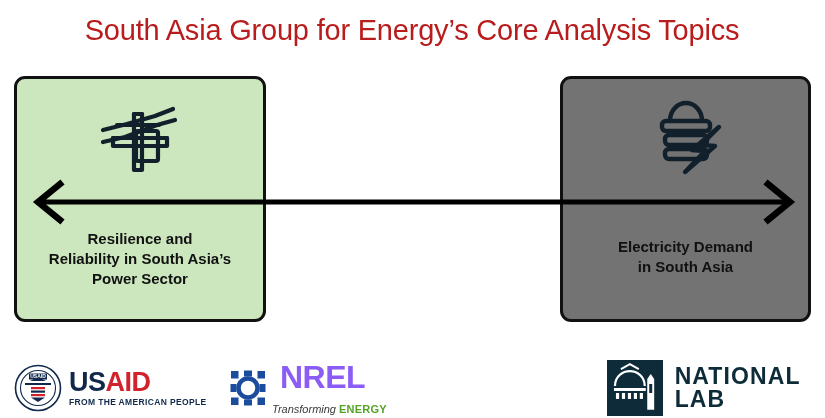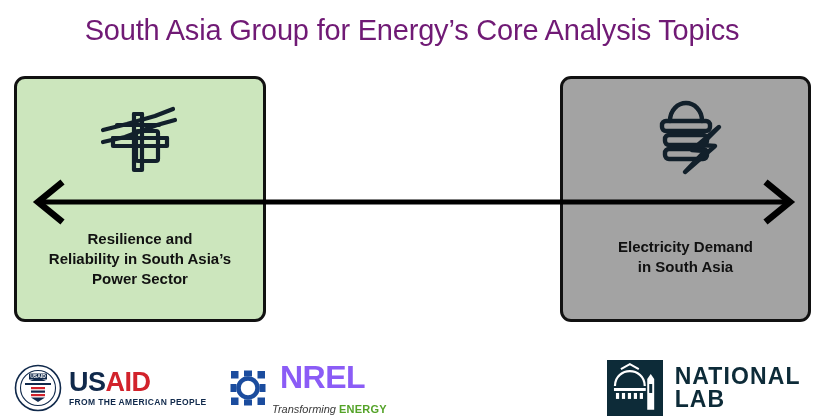--- a/index.html
+++ b/index.html
@@ -17,21 +17,21 @@
 
   
   #page-title {
     position: absolute;
     left: 0;
     top: 14px;
     width: 824px;
     text-align: center;
     font-size: 29px;
     font-weight: 400;
-    color: #701a75;
+    color: #b91c1c;
     letter-spacing: -0.2px;
     white-space: nowrap;
   }
 
   
   #panels {
     position: absolute;
     left: 0;
     top: 76px;
     width: 825px;
@@ -41,21 +41,21 @@
     position: absolute;
     top: 0;
     height: 246px;
     border: 3px solid #111111;
     border-radius: 11px;
     box-sizing: border-box;
     overflow: hidden;
   }
   .panel-1 { left: 14px;  width: 252px; background: #CCE6BD; padding-left: 32px; }
   .panel-2 { left: 288px; width: 254px; background: #FCE5AF; }
-  .panel-3 { left: 560px; width: 251px; background: #a3a3a3; }
+  .panel-3 { left: 560px; width: 251px; background: #737373; }
 
   .panel-icon {
     position: absolute;
     left: 0;
     top: 12px;
     width: 100%;
     height: 92px;
     display: flex;
     align-items: center;
     justify-content: center;

